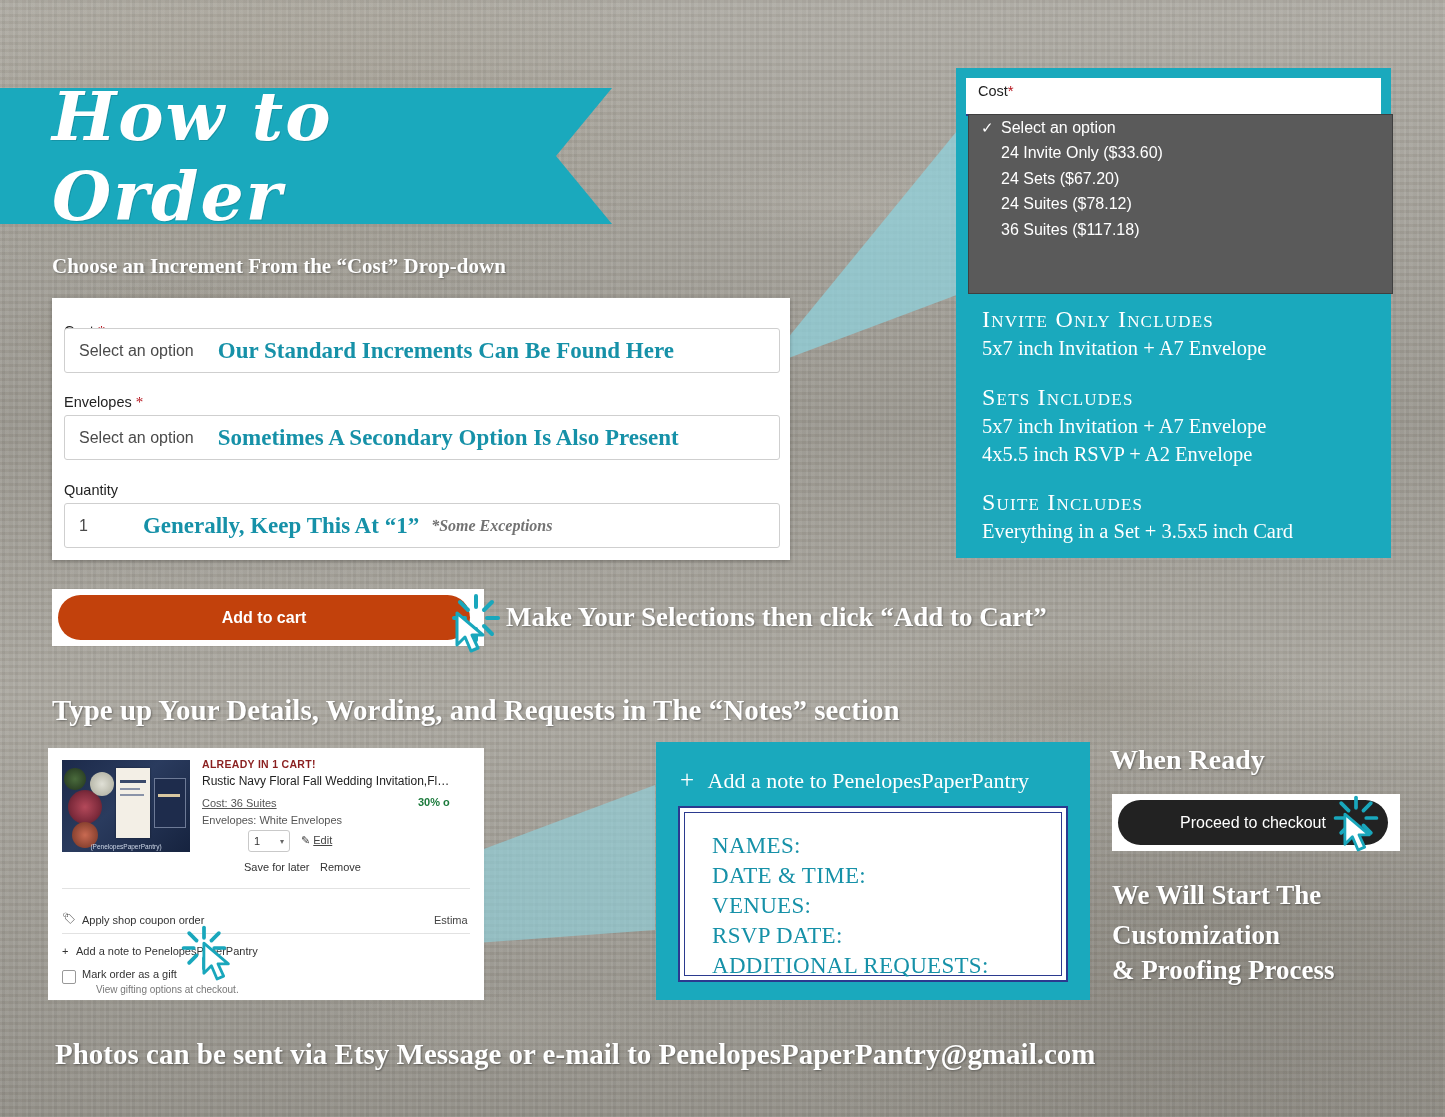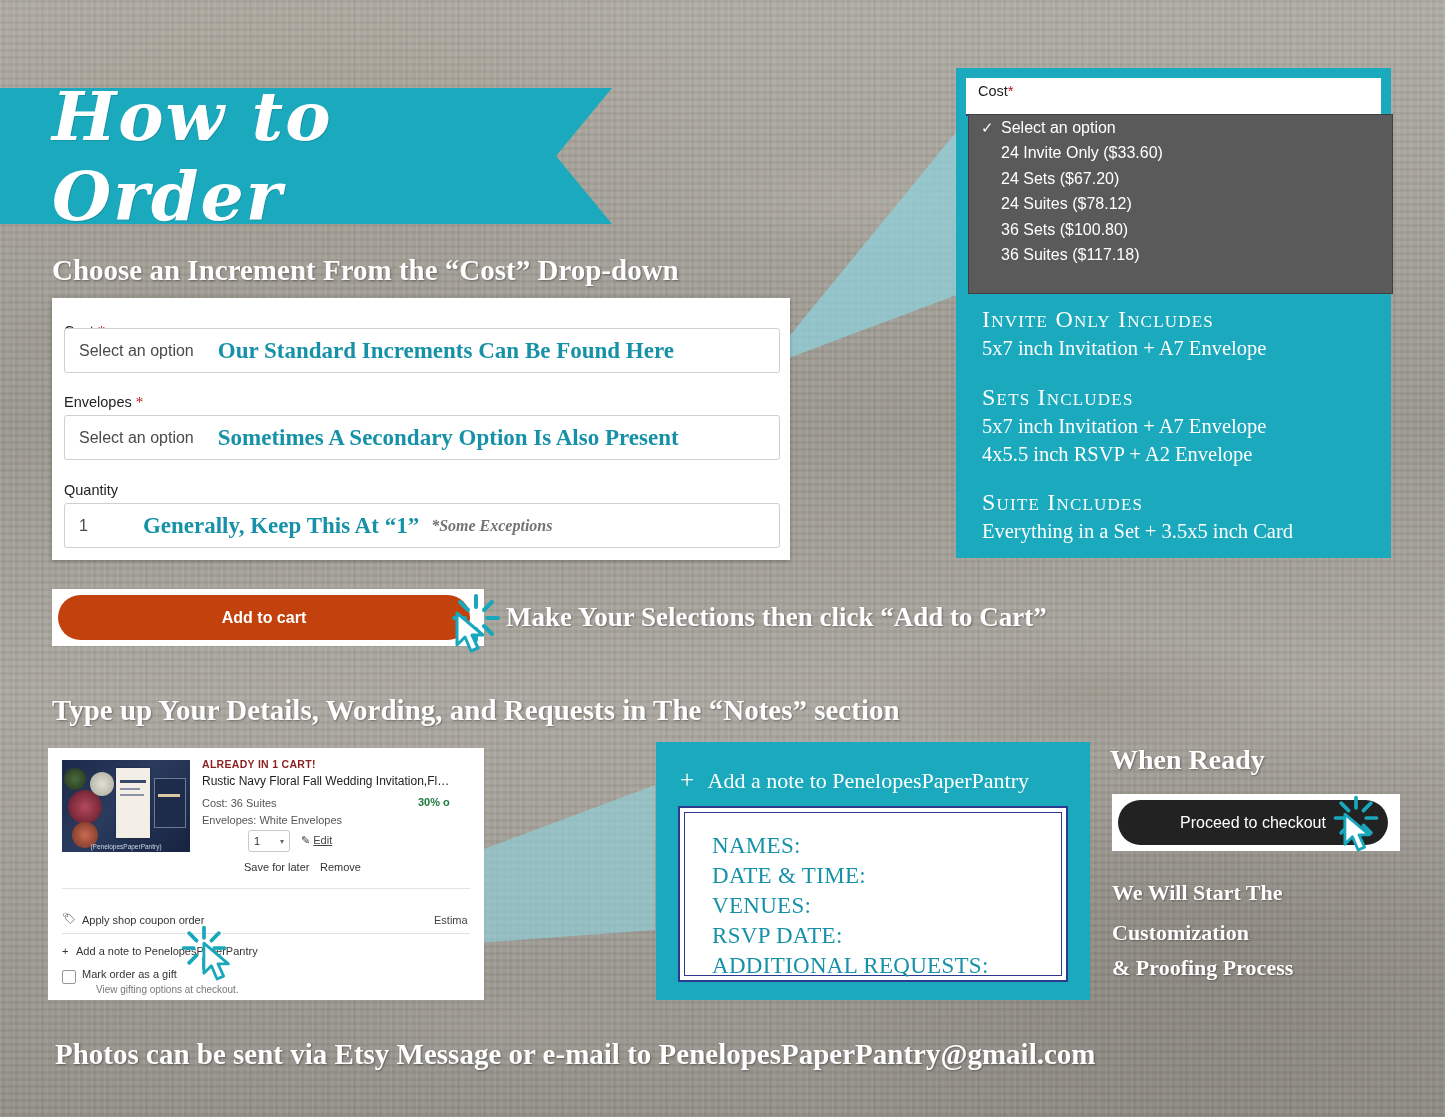--- a/index.html
+++ b/index.html
@@ -72,21 +72,21 @@
     text-shadow: 1px 1px 0 rgba(0,0,0,0.12);
   }
 
   
   .bg-head {
     color: #ffffff;
     font-family: "Liberation Serif", serif;
     font-weight: bold;
     text-shadow: 1px 1px 2px rgba(0,0,0,0.35);
   }
-  #head-increment { left: 52px; top: 254px; font-size: 29px; }
+  #head-increment { left: 52px; top: 254px; font-size: 21px; }
   #head-notes { left: 52px; top: 694px; font-size: 29px; }
   #head-photos { left: 55px; top: 1038px; font-size: 29px; }
 
   
   #form-card {
     left: 52px; top: 298px;
     width: 738px; height: 262px;
     background: #ffffff;
     box-shadow: 0 1px 4px rgba(0,0,0,0.25);
   }
@@ -217,21 +217,21 @@
     justify-content: center;
   }
   #when-ready {
     left: 1110px; top: 744px;
     font-size: 28px;
   }
   .tail-line {
     color: #ffffff;
     font-family: "Liberation Serif", serif;
     font-weight: bold;
-    font-size: 22px;
+    font-size: 27px;
     text-shadow: 1px 1px 2px rgba(0,0,0,0.35);
   }
 
   
   #cart-shot {
     left: 48px; top: 748px;
     width: 436px; height: 252px;
     background: #ffffff;
     font-family: "Liberation Sans", sans-serif;
     overflow: hidden;
@@ -379,21 +379,20 @@
 </div>
 
 <div class="layer" id="dropdown">
   <div class="dd-item">
     <span class="check">✓</span>
     <span>Select an option</span>
   </div>
   <div class="dd-item"><span>24 Invite Only ($33.60)</span></div>
   <div class="dd-item"><span>24 Sets ($67.20)</span></div>
   <div class="dd-item"><span>24 Suites ($78.12)</span></div>
-  <div class="dd-item"><span>36 Sets ($100.80)</span></div>
   <div class="dd-item"><span>36 Suites ($117.18)</span></div>
 </div>
 
 <div class="layer panel-h" style="left:982px;top:306px;">Invite Only Includes</div>
 <div class="layer panel-t" style="left:982px;top:337px;">5x7 inch Invitation + A7 Envelope</div>
 
 <div class="layer panel-h" style="left:982px;top:384px;">Sets Includes</div>
 <div class="layer panel-t" style="left:982px;top:415px;">5x7 inch Invitation + A7 Envelope</div>
 <div class="layer panel-t" style="left:982px;top:443px;">4x5.5 inch RSVP + A2 Envelope</div>
 
@@ -434,21 +433,21 @@
     <div style="position:absolute;left:58px;top:20px;width:26px;height:3px;background:#3a4a6b;"></div>
     <div style="position:absolute;left:58px;top:28px;width:20px;height:2px;background:#8a93a8;"></div>
     <div style="position:absolute;left:58px;top:34px;width:24px;height:2px;background:#8a93a8;"></div>
     <div style="position:absolute;left:92px;top:18px;width:30px;height:48px;background:#1e2c4c;border:1px solid #6d7a96;"></div>
     <div style="position:absolute;left:96px;top:34px;width:22px;height:3px;background:#d8c7a0;"></div>
     <div id="thumb-cap">(PenelopesPaperPantry)</div>
   </div>
 
   <div class="cs-text" id="cs-already" style="left:154px;top:10px;">ALREADY IN 1 CART!</div>
   <div class="cs-text" id="cs-title" style="left:154px;top:26px;width:268px;">Rustic Navy Floral Fall Wedding Invitation,Fl…</div>
-  <div class="cs-text" style="left:154px;top:49px;color:#555;">Cost: 36 Suites</div>
+  <div class="cs-text" style="left:154px;top:49px;color:#555;text-decoration:underline;">Cost: 36 Suites</div>
   <div class="cs-text" style="left:154px;top:66px;color:#555;">Envelopes: White Envelopes</div>
   <div class="cs-text" style="left:370px;top:48px;color:#1c7a3c;font-weight:bold;">30% o</div>
 
   <div id="qty-box">
     <span>1</span>
     <span style="font-size:8px;color:#666;">▾</span>
   </div>
   <div class="cs-text" style="left:253px;top:86px;color:#444;">
     <span>✎</span>
     <span style="text-decoration:underline;">Edit</span>

